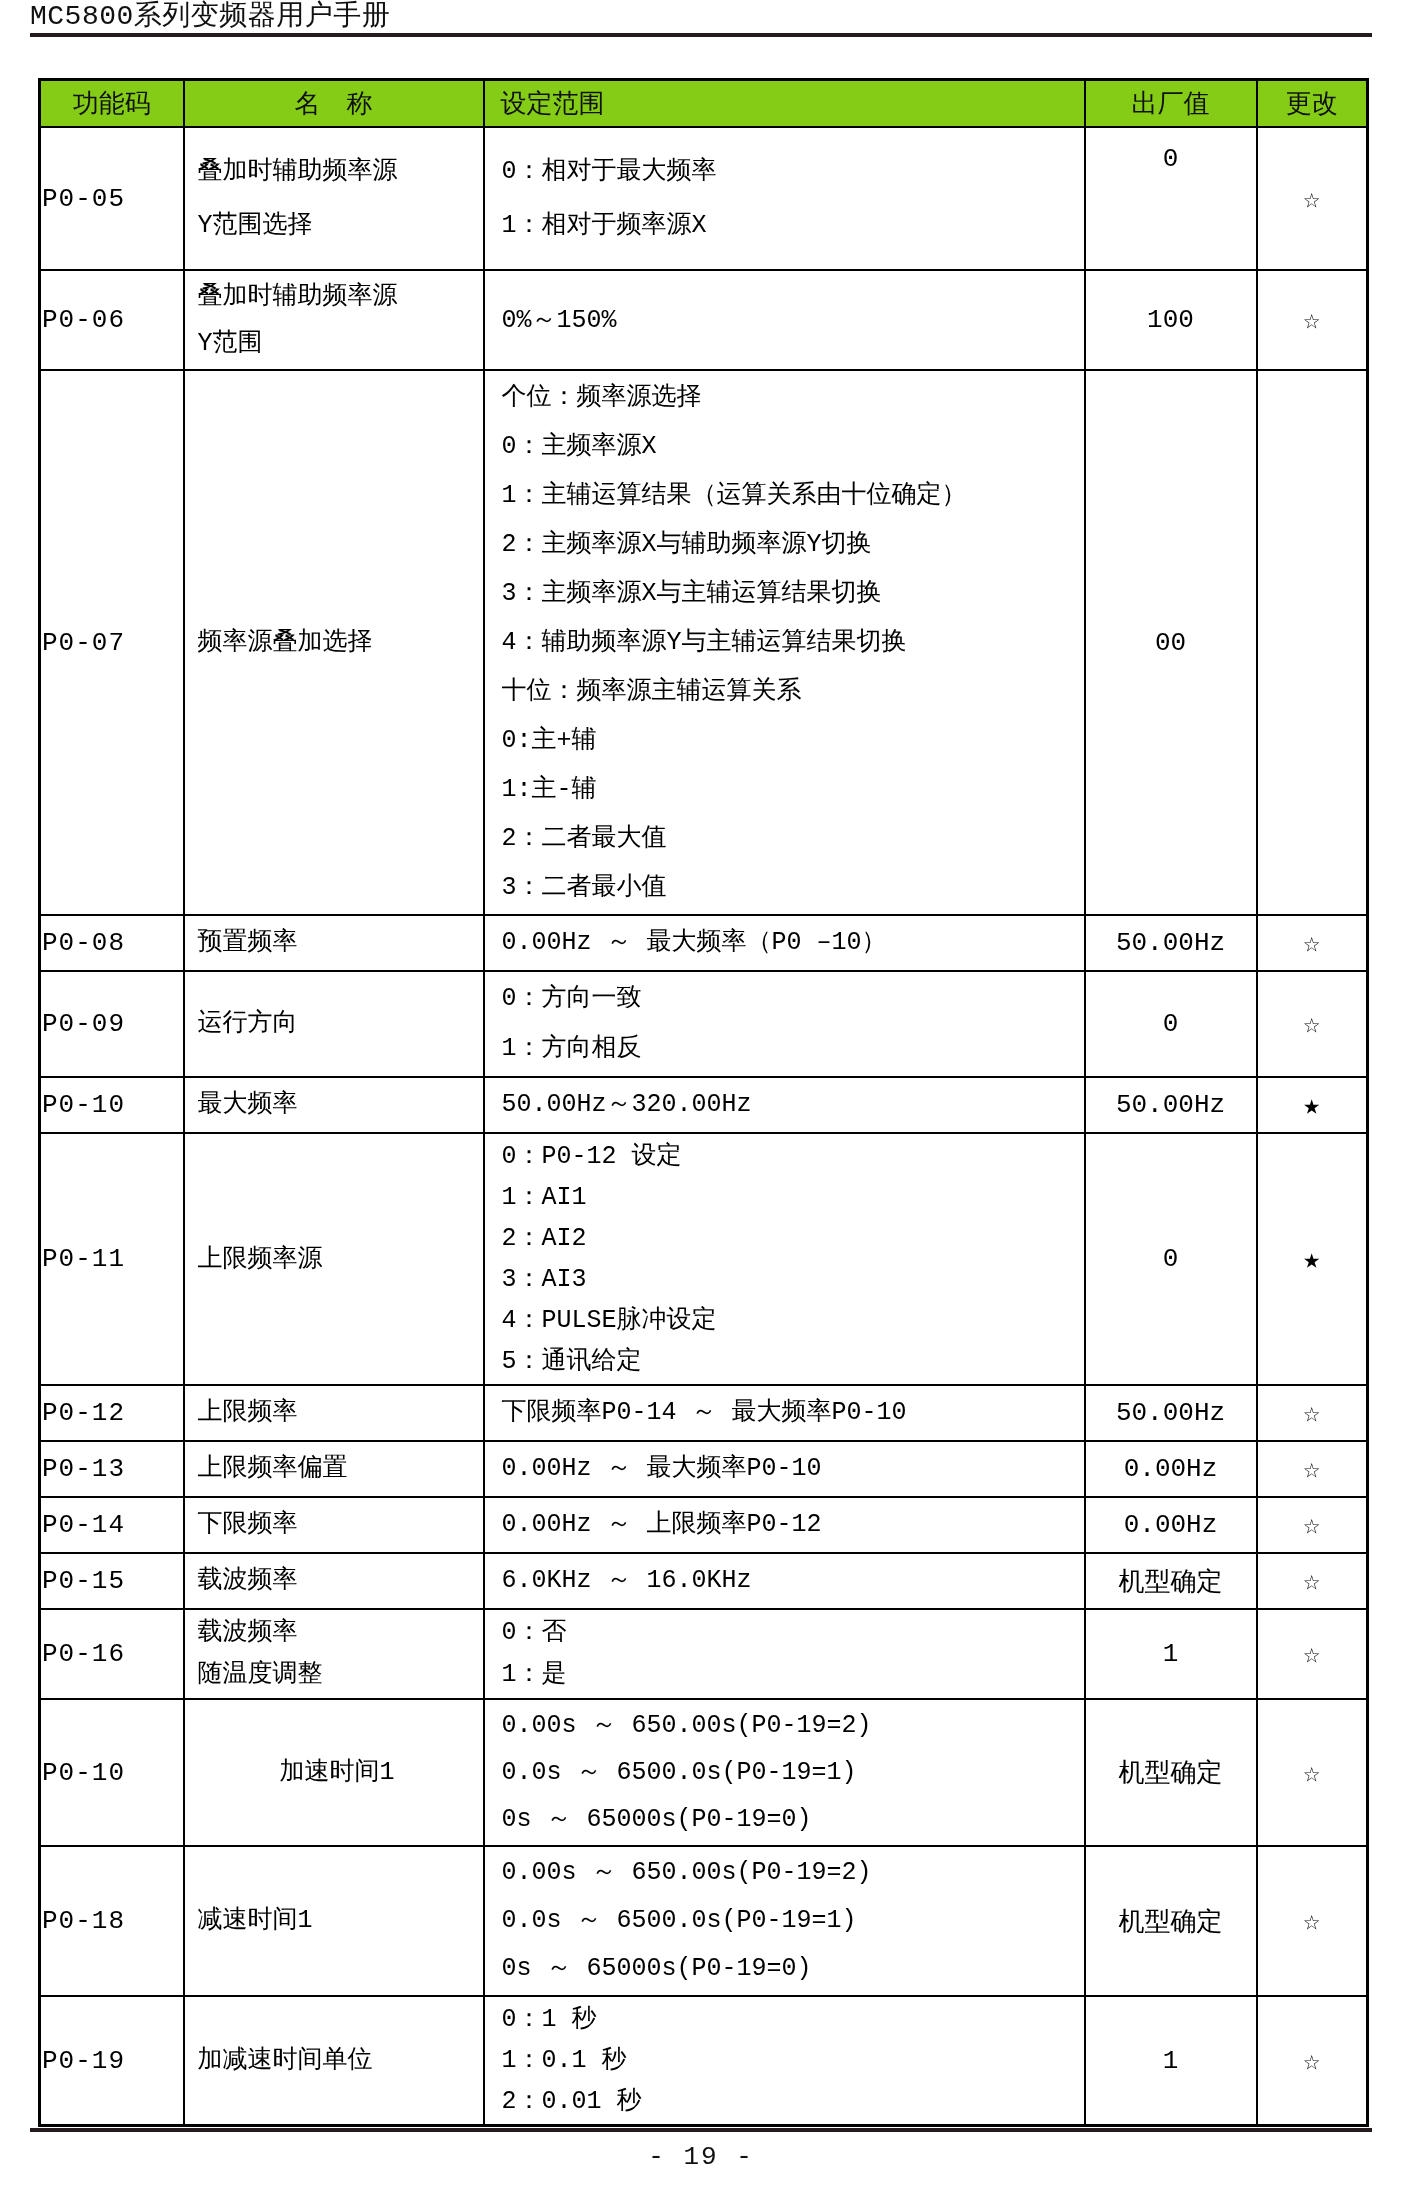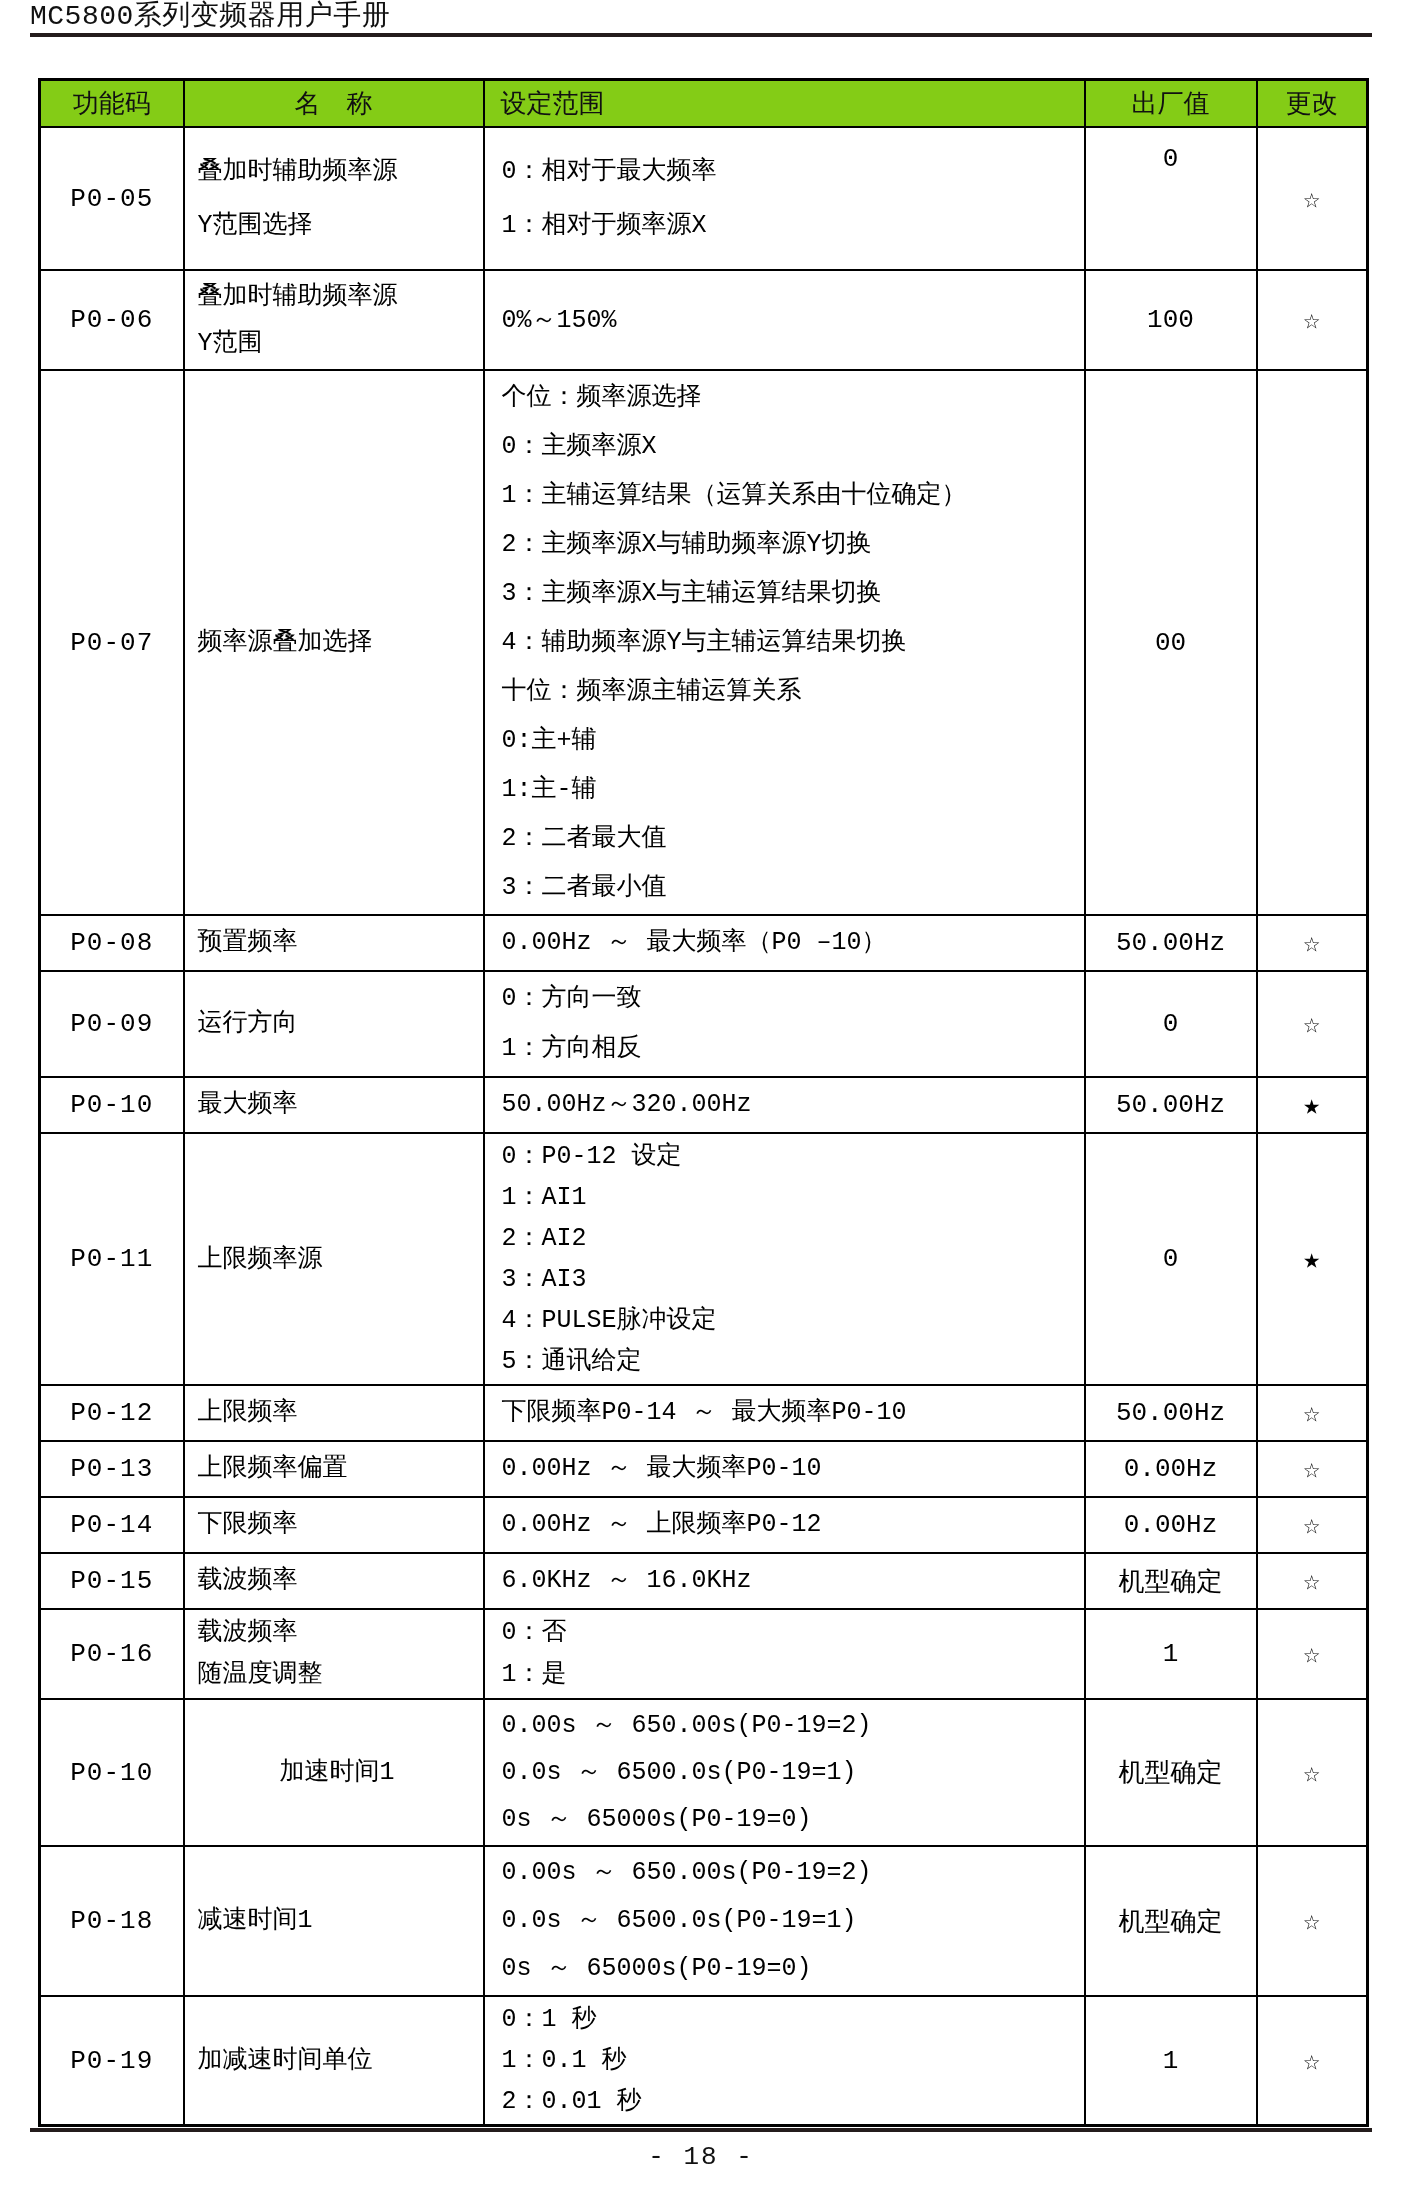--- a/index.html
+++ b/index.html
@@ -21,21 +21,21 @@
   }
   table.param th,table.param td{
     border:2px solid #000;overflow:hidden;
   }
   table.param{border:3px solid #000;}
   thead th{
     height:45px;background:#84cc16;font-weight:normal;font-size:26px;color:#111;
     text-align:center;padding:0;
   }
   thead th.h-range{text-align:left;padding-left:16px;}
-  td.c-code{text-align:center;font-size:26px;letter-spacing:1px;}
+  td.c-code{text-align:left;font-size:26px;letter-spacing:1px;}
   td.c-name{padding:2px 6px 2px 13px;font-size:25px;}
   td.c-range{padding:2px 20px 2px 17px;font-size:25px;}
   td.c-fac{text-align:center;font-size:26px;padding:0 4px;}
   td.c-chg{text-align:center;font-size:28px;}
   td .line{white-space:nowrap;}
   td.valign-top{vertical-align:top;padding-top:16px;}
   .footer-rule{
     position:absolute;left:30px;top:2128px;width:1342px;height:4px;background:#241c1c;
   }
   .page-num{
@@ -258,15 +258,15 @@
             <div class="line" style="line-height: 41px;">1：0.1 秒</div>
             <div class="line" style="line-height: 41px;">2：0.01 秒</div>
           </td>
           <td class="c-fac">1</td>
           <td class="c-chg">☆</td>
         </tr>
       </tbody>
   </table>
 
   <div class="footer-rule"></div>
-  <div class="page-num">- 18 -</div>
+  <div class="page-num">- 19 -</div>
 
 </div>
 
 </body></html>

